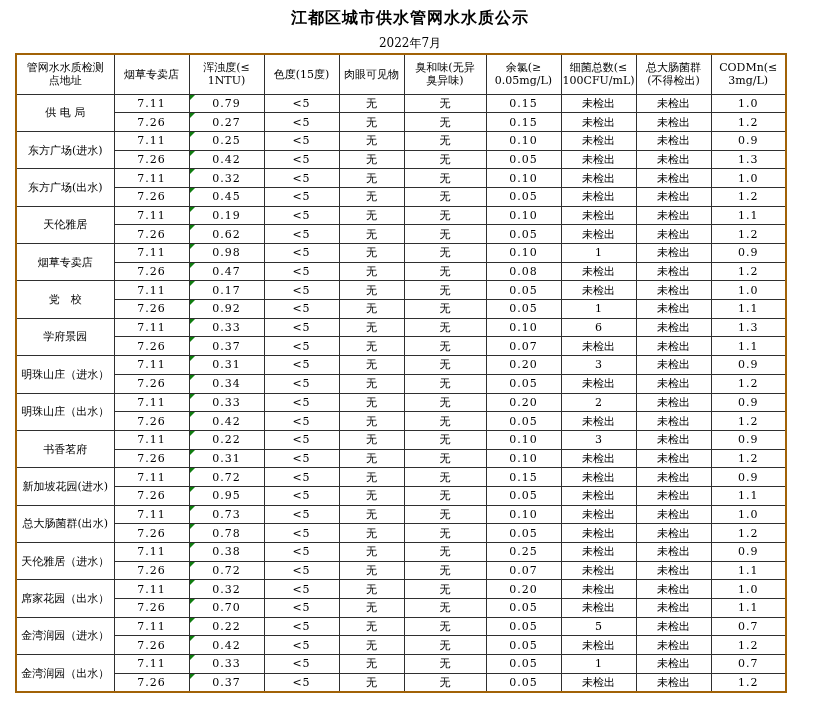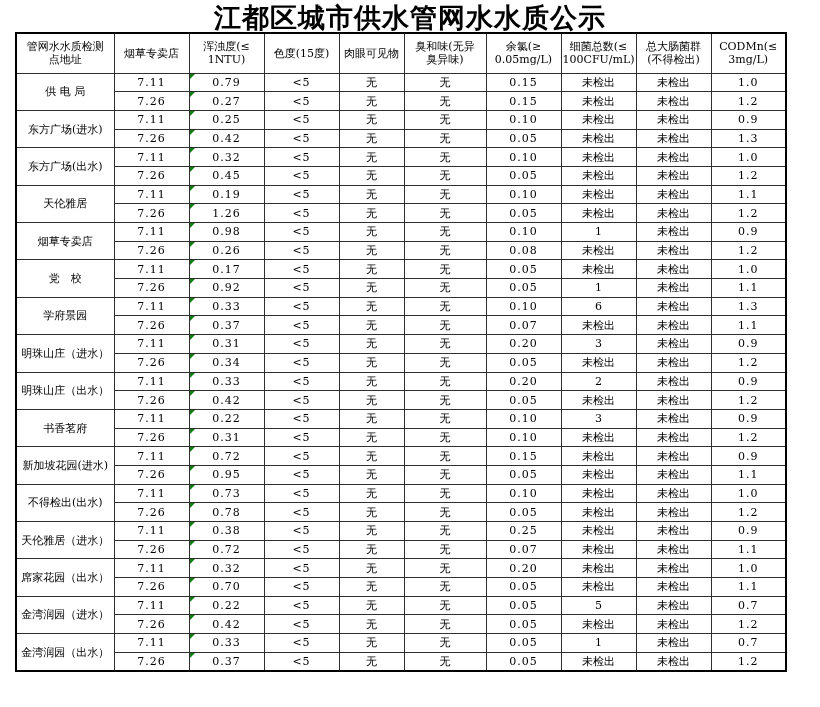--- a/index.html
+++ b/index.html
@@ -7,35 +7,35 @@
     width: 820px; height: 707px;
     font-family: "DejaVu Serif", serif;
     color: #000;
     overflow: hidden;
   }
   .page { width: 820px; height: 707px; position: relative; }
   .title {
     margin: 6px 0 0 0;
     height: 24px; line-height: 24px;
     text-align: center;
-    font-size: 27px; font-weight: bold;
+    font-size: 16px; font-weight: bold;
     letter-spacing: 1px;
   }
   .subtitle {
     margin: 6px 0 0 0;
     height: 15px; line-height: 15px;
     text-align: center;
     font-size: 12px;
   }
   table.wq {
     margin: 2px 0 0 15px;
     border-collapse: collapse;
     table-layout: fixed;
     width: 770px;
-    border: 2px solid #000000;
+    border: 2px solid #a16207;
   }
   table.wq th, table.wq td {
     border: 1px solid #2f2f2f;
     padding: 0;
     text-align: center;
     vertical-align: middle;
     font-size: 11px;
     font-weight: normal;
   }
   table.wq thead tr { height: 40px; }
@@ -51,20 +51,21 @@
     border-right: 5px solid transparent;
     display: block;
   }
 </style>
 </head>
 <body>
 
 <div class="page">
 
   <h1 class="title">江都区城市供水管网水水质公示</h1>
+  <div class="subtitle">2022年7月</div>
 
   <table class="wq">
     <colgroup>
       <col style="width:98px">
         <col style="width:75px">
         <col style="width:75px">
       <col style="width:75px">
         <col style="width:65px">
         <col style="width:82px">
       <col style="width:75px">
@@ -173,21 +174,21 @@
       <td class="num">&lt;5</td>
       <td>无</td>
       <td>无</td>
       <td class="num">0.10</td>
       <td>未检出</td>
       <td>未检出</td>
       <td class="num">1.1</td>
     </tr>
     <tr>
       <td class="num">7.26</td>
-      <td class="num turb"><span class="tri" style="border-top-color: rgb(15, 125, 15);"></span><span>1.26</span></td>
+      <td class="num turb"><span class="tri" style="border-top-color: rgb(15, 125, 15);"></span><span>0.62</span></td>
       <td class="num">&lt;5</td>
       <td>无</td>
       <td>无</td>
       <td class="num">0.05</td>
       <td>未检出</td>
       <td>未检出</td>
       <td class="num">1.2</td>
     </tr>
 
     <tr>
@@ -197,21 +198,21 @@
       <td class="num">&lt;5</td>
       <td>无</td>
       <td>无</td>
       <td class="num">0.10</td>
       <td>1</td>
       <td>未检出</td>
       <td class="num">0.9</td>
     </tr>
     <tr>
       <td class="num">7.26</td>
-      <td class="num turb"><span class="tri" style="border-top-color: rgb(15, 125, 15);"></span><span>0.26</span></td>
+      <td class="num turb"><span class="tri" style="border-top-color: rgb(15, 125, 15);"></span><span>0.47</span></td>
       <td class="num">&lt;5</td>
       <td>无</td>
       <td>无</td>
       <td class="num">0.08</td>
       <td>未检出</td>
       <td>未检出</td>
       <td class="num">1.2</td>
     </tr>
 
     <tr>
@@ -352,21 +353,21 @@
       <td class="num">&lt;5</td>
       <td>无</td>
       <td>无</td>
       <td class="num">0.05</td>
       <td>未检出</td>
       <td>未检出</td>
       <td class="num">1.1</td>
     </tr>
 
     <tr>
-      <td class="loc" rowspan="2">不得检出(出水)</td>
+      <td class="loc" rowspan="2">总大肠菌群(出水)</td>
       <td class="num">7.11</td>
       <td class="num turb"><span class="tri" style="border-top-color: rgb(15, 125, 15);"></span><span>0.73</span></td>
       <td class="num">&lt;5</td>
       <td>无</td>
       <td>无</td>
       <td class="num">0.10</td>
       <td>未检出</td>
       <td>未检出</td>
       <td class="num">1.0</td>
     </tr>

